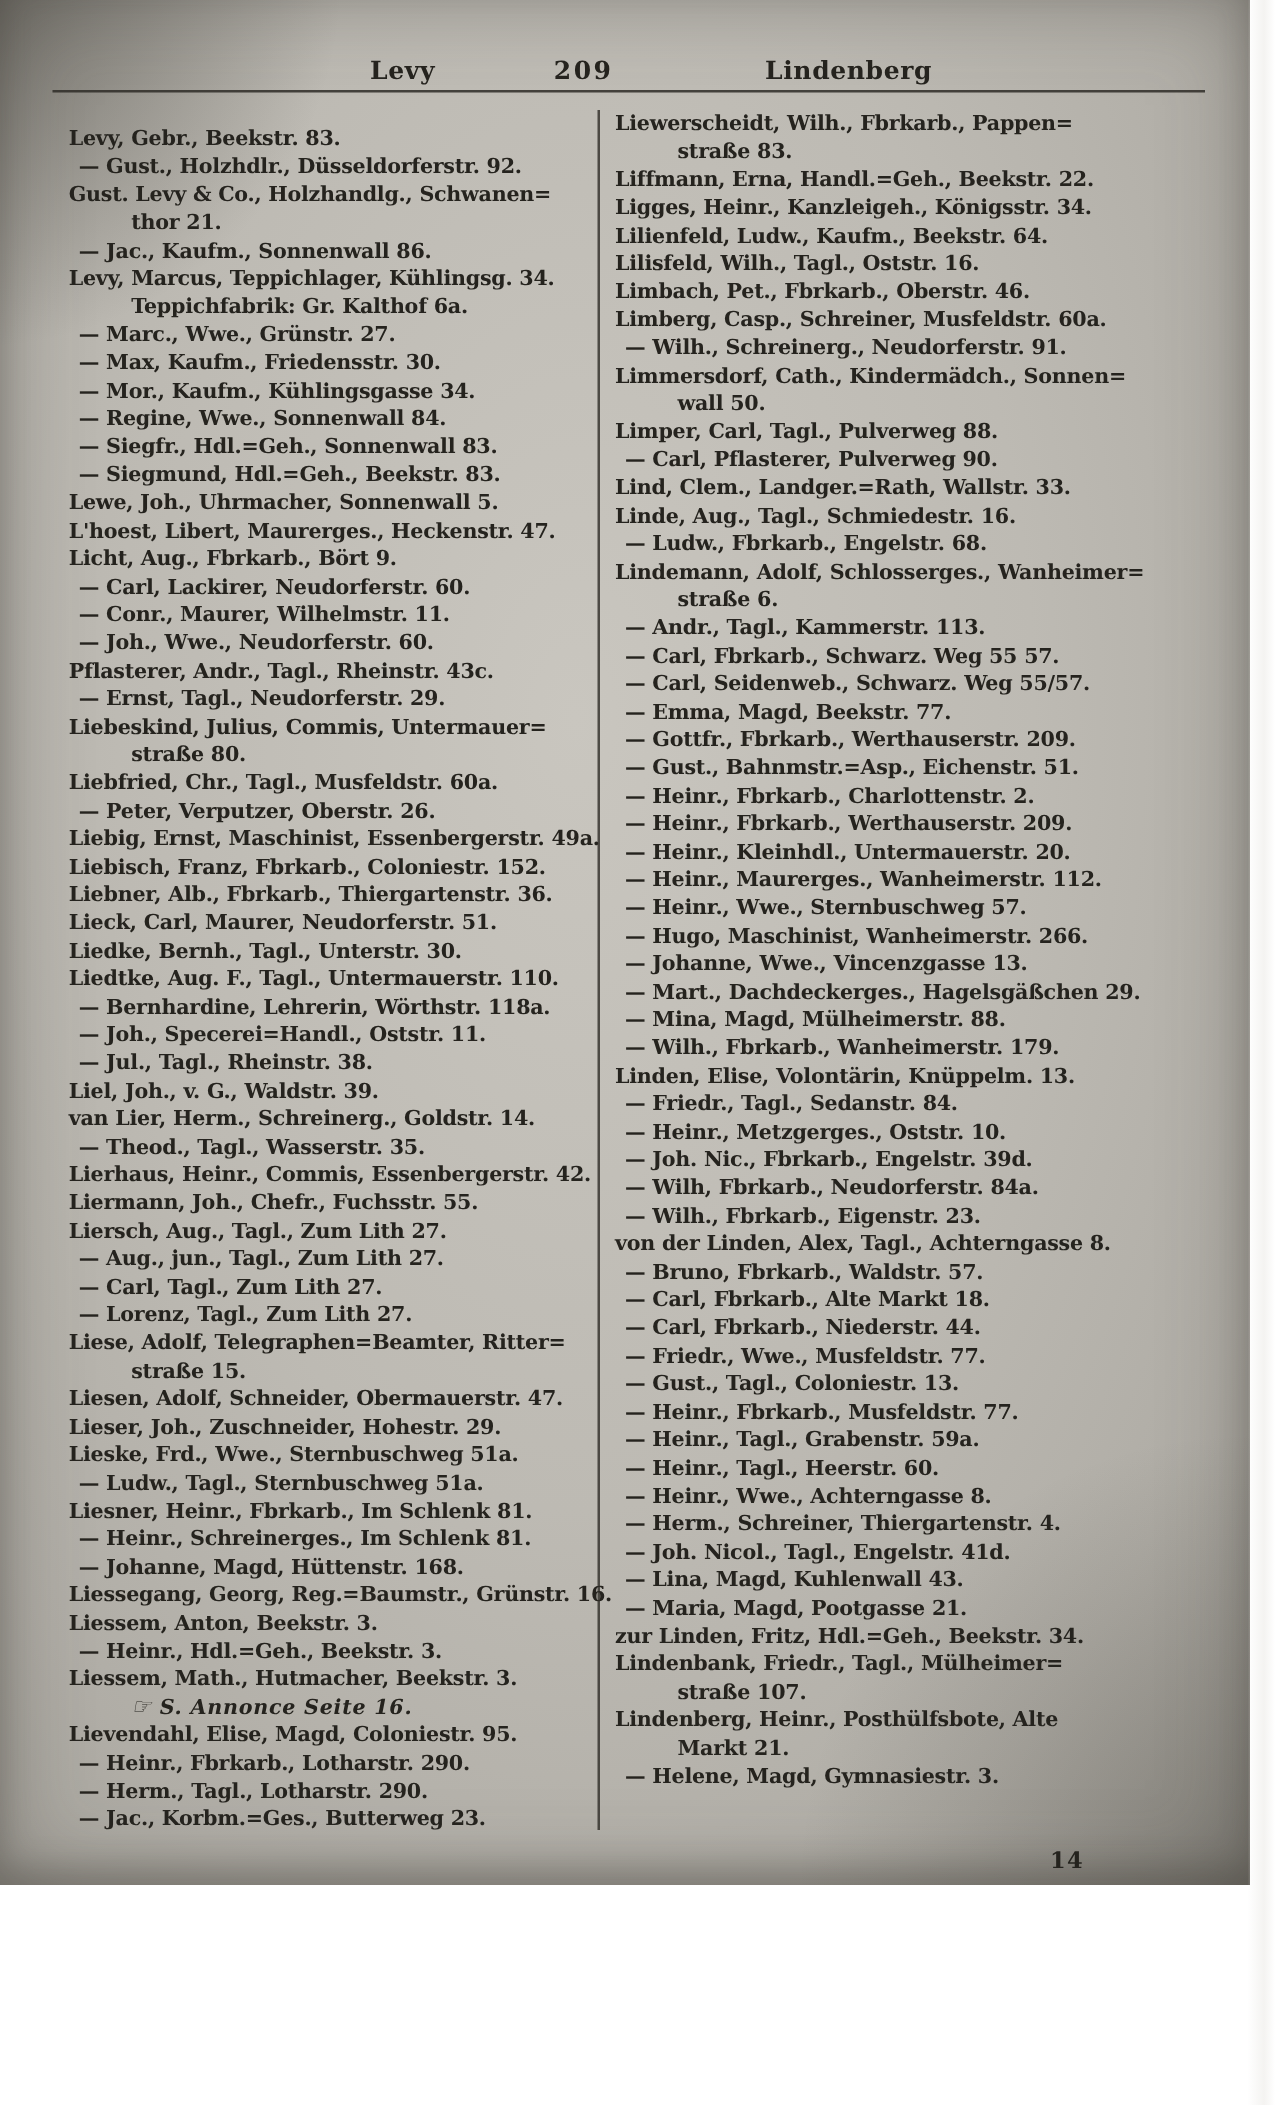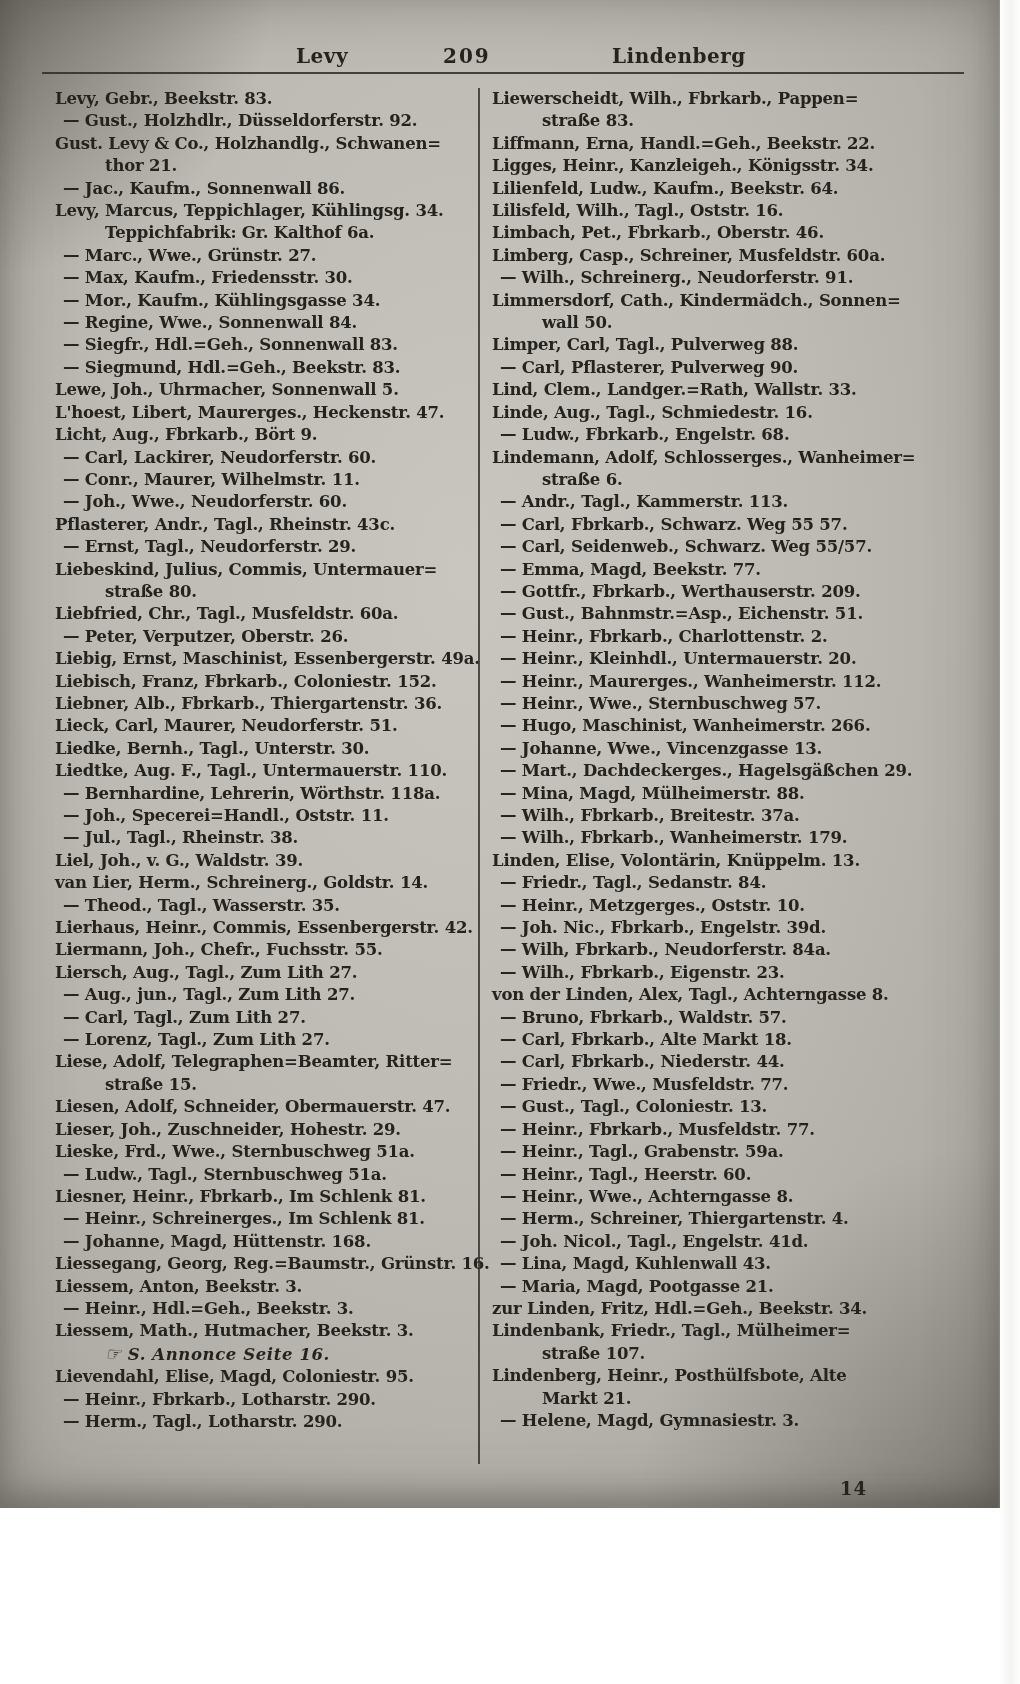--- a/index.html
+++ b/index.html
@@ -37,21 +37,21 @@
     position:absolute; top:88px; left:478px; width:2px; height:1376px;
     background:#2e2c27; opacity:0.8;
   }
   .column {
     position:absolute; top:88px;
     font-size:16.5px; font-weight:bold;
     line-height:22.4px;
     letter-spacing:-0.2px;
     white-space:nowrap;
   }
-  .col-left  { left:55px;  width:418px; }
+  .col-left  { left:55px;  width:418px;margin-top:12px; }
   .col-right { left:492px; width:472px; }
   .line.indent-0 { padding-left:0; }
   .line.indent-1 { padding-left:8px; }
   .line.indent-2 { padding-left:50px; }
   .line.bold { font-weight:bold; letter-spacing:0.6px;font-style:italic; }
   .manicule { font-weight:normal; margin-right:6px; font-size:18px; }
   .signature-mark {
     position:absolute; top:1478px; left:840px;
     font-size:18px; font-weight:bold; letter-spacing:1px;
   }
@@ -123,20 +123,21 @@
       <div class="line indent-1">— Heinr., Schreinerges., Im Schlenk 81.</div>
       <div class="line indent-1">— Johanne, Magd, Hüttenstr. 168.</div>
       <div class="line indent-0">Liessegang, Georg, Reg.=Baumstr., Grünstr. 16.</div>
       <div class="line indent-0">Liessem, Anton, Beekstr. 3.</div>
       <div class="line indent-1">— Heinr., Hdl.=Geh., Beekstr. 3.</div>
       <div class="line indent-0">Liessem, Math., Hutmacher, Beekstr. 3.</div>
       <div class="line indent-2 bold"><span class="manicule">☞</span><span>S. Annonce Seite 16.</span></div>
       <div class="line indent-0">Lievendahl, Elise, Magd, Coloniestr. 95.</div>
       <div class="line indent-1">— Heinr., Fbrkarb., Lotharstr. 290.</div>
       <div class="line indent-1">— Herm., Tagl., Lotharstr. 290.</div>
+      <div class="line indent-1">— Jac., Korbm.=Ges., Butterweg 23.</div>
     </div>
 
   <div class="col-divider"></div>
 
   <div class="column col-right" id="col-right">
       <div class="line indent-0">Liewerscheidt, Wilh., Fbrkarb., Pappen=</div>
       <div class="line indent-2">straße 83.</div>
       <div class="line indent-0">Liffmann, Erna, Handl.=Geh., Beekstr. 22.</div>
       <div class="line indent-0">Ligges, Heinr., Kanzleigeh., Königsstr. 34.</div>
       <div class="line indent-0">Lilienfeld, Ludw., Kaufm., Beekstr. 64.</div>
@@ -153,28 +154,28 @@
       <div class="line indent-1">— Ludw., Fbrkarb., Engelstr. 68.</div>
       <div class="line indent-0">Lindemann, Adolf, Schlosserges., Wanheimer=</div>
       <div class="line indent-2">straße 6.</div>
       <div class="line indent-1">— Andr., Tagl., Kammerstr. 113.</div>
       <div class="line indent-1">— Carl, Fbrkarb., Schwarz. Weg 55 57.</div>
       <div class="line indent-1">— Carl, Seidenweb., Schwarz. Weg 55/57.</div>
       <div class="line indent-1">— Emma, Magd, Beekstr. 77.</div>
       <div class="line indent-1">— Gottfr., Fbrkarb., Werthauserstr. 209.</div>
       <div class="line indent-1">— Gust., Bahnmstr.=Asp., Eichenstr. 51.</div>
       <div class="line indent-1">— Heinr., Fbrkarb., Charlottenstr. 2.</div>
+      <div class="line indent-1">— Heinr., Fbrkarb., Werthauserstr. 209.</div>
       <div class="line indent-1">— Heinr., Kleinhdl., Untermauerstr. 20.</div>
       <div class="line indent-1">— Heinr., Maurerges., Wanheimerstr. 112.</div>
       <div class="line indent-1">— Heinr., Wwe., Sternbuschweg 57.</div>
       <div class="line indent-1">— Hugo, Maschinist, Wanheimerstr. 266.</div>
       <div class="line indent-1">— Johanne, Wwe., Vincenzgasse 13.</div>
       <div class="line indent-1">— Mart., Dachdeckerges., Hagelsgäßchen 29.</div>
       <div class="line indent-1">— Mina, Magd, Mülheimerstr. 88.</div>
-      <div class="line indent-1">— Wilh., Fbrkarb., Breitestr. 37a.</div>
       <div class="line indent-1">— Wilh., Fbrkarb., Wanheimerstr. 179.</div>
       <div class="line indent-0">Linden, Elise, Volontärin, Knüppelm. 13.</div>
       <div class="line indent-1">— Friedr., Tagl., Sedanstr. 84.</div>
       <div class="line indent-1">— Heinr., Metzgerges., Oststr. 10.</div>
       <div class="line indent-1">— Joh. Nic., Fbrkarb., Engelstr. 39d.</div>
       <div class="line indent-1">— Wilh, Fbrkarb., Neudorferstr. 84a.</div>
       <div class="line indent-1">— Wilh., Fbrkarb., Eigenstr. 23.</div>
       <div class="line indent-0">von der Linden, Alex, Tagl., Achterngasse 8.</div>
       <div class="line indent-1">— Bruno, Fbrkarb., Waldstr. 57.</div>
       <div class="line indent-1">— Carl, Fbrkarb., Alte Markt 18.</div>

